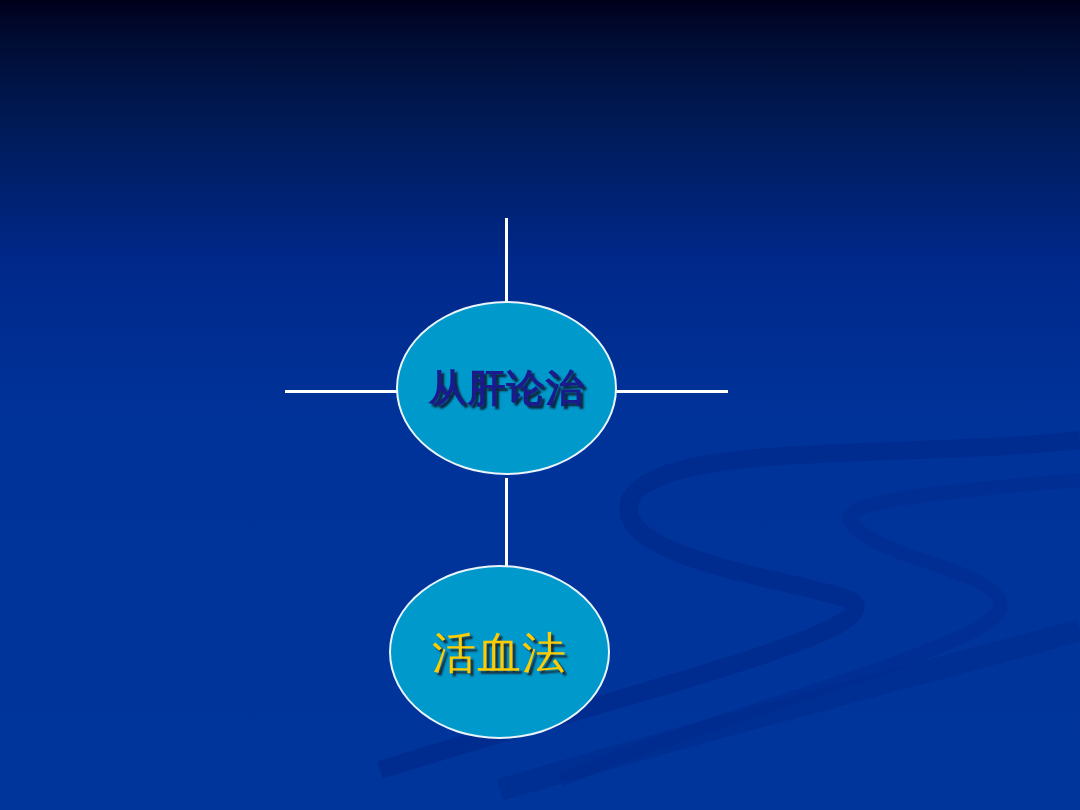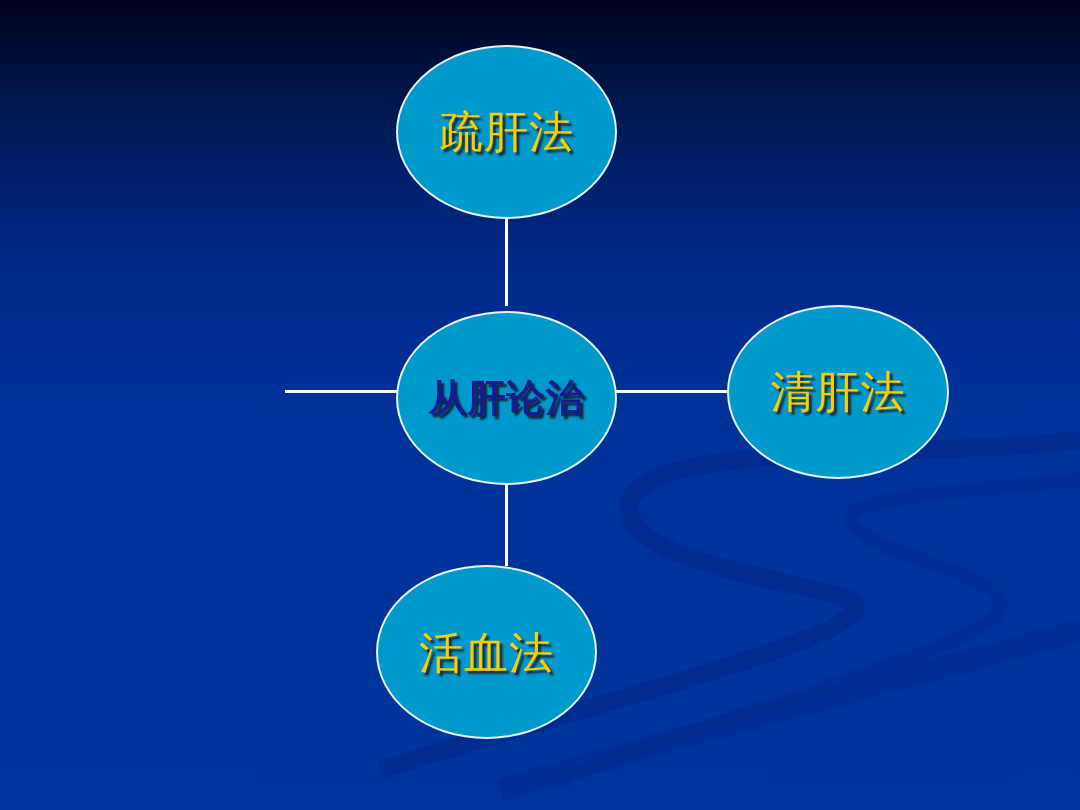--- a/index.html
+++ b/index.html
@@ -23,25 +23,19 @@
     <path d="M1080,440 C900,460 660,440 630,500 C610,560 800,580 850,600 C900,630 600,700 380,770" fill="none" stroke="#00288a" stroke-width="18" opacity="0.7"></path>
     <path d="M1080,480 C960,490 840,500 850,520 C870,560 1010,570 1000,610 C980,650 700,720 560,780" fill="none" stroke="#002b8f" stroke-width="14" opacity="0.6"></path>
     <path d="M1080,630 C900,680 700,730 500,790" fill="none" stroke="#002a8c" stroke-width="22" opacity="0.5"></path>
   </svg>
 
   <div class="line" style="left:505px; top:218px; width:3px; height:88px;"></div>
   <div class="line" style="left:505px; top:478px; width:3px; height:88px;"></div>
   <div class="line" style="left:285px; top:390px; width:112px; height:3px;"></div>
   <div class="line" style="left:616px; top:390px; width:112px; height:3px;"></div>
 
-  <div class="node" style="left:396px; top:45px; width:221px; height:174px;">
-    <span>疏肝法</span>
-  </div>
-  <div class="node center" style="left:396px; top:311px; width:221px; height:174px;">
+  <div class="node center" style="left:396px; top:301px; width:221px; height:174px;">
     <span>从肝论治</span>
   </div>
-  <div class="node" style="left:727px; top:305px; width:222px; height:174px;">
-    <span>清肝法</span>
-  </div>
-  <div class="node" style="left:376px; top:565px; width:221px; height:174px;">
+  <div class="node" style="left:389px; top:565px; width:221px; height:174px;">
     <span style="margin-top:2px;">活血法</span>
   </div>
 </div>
 
 </body></html>

